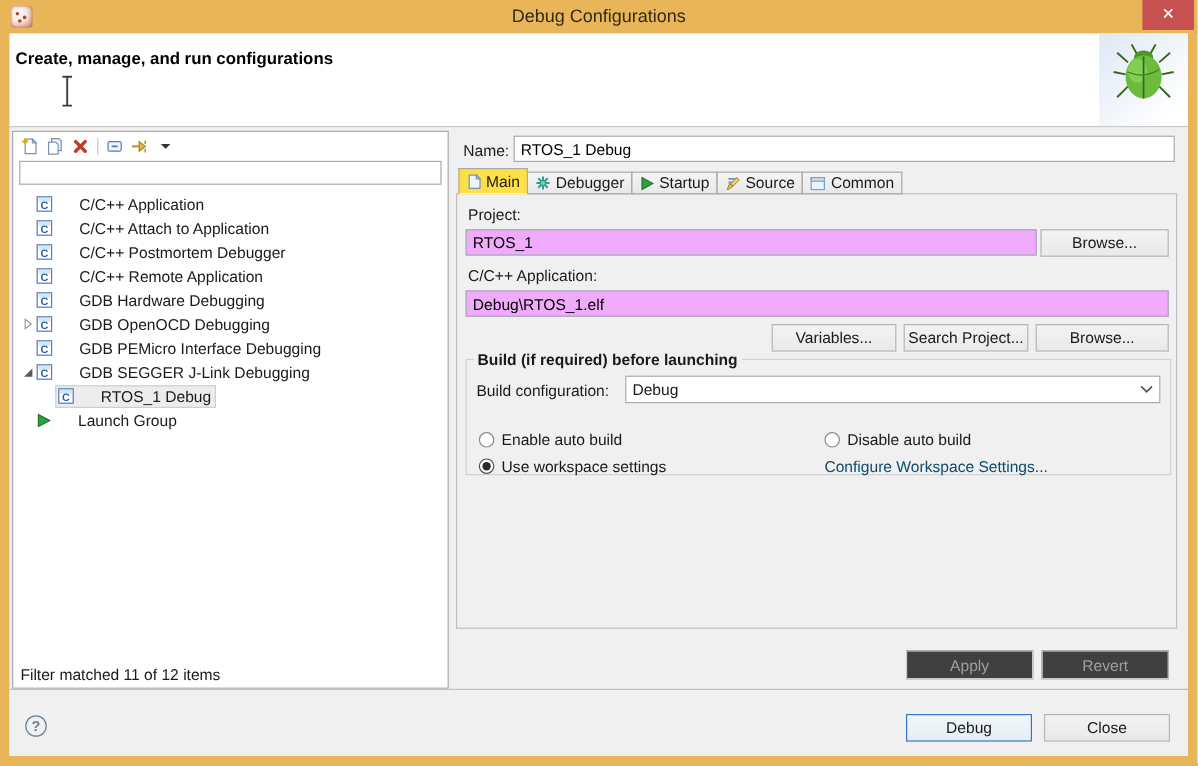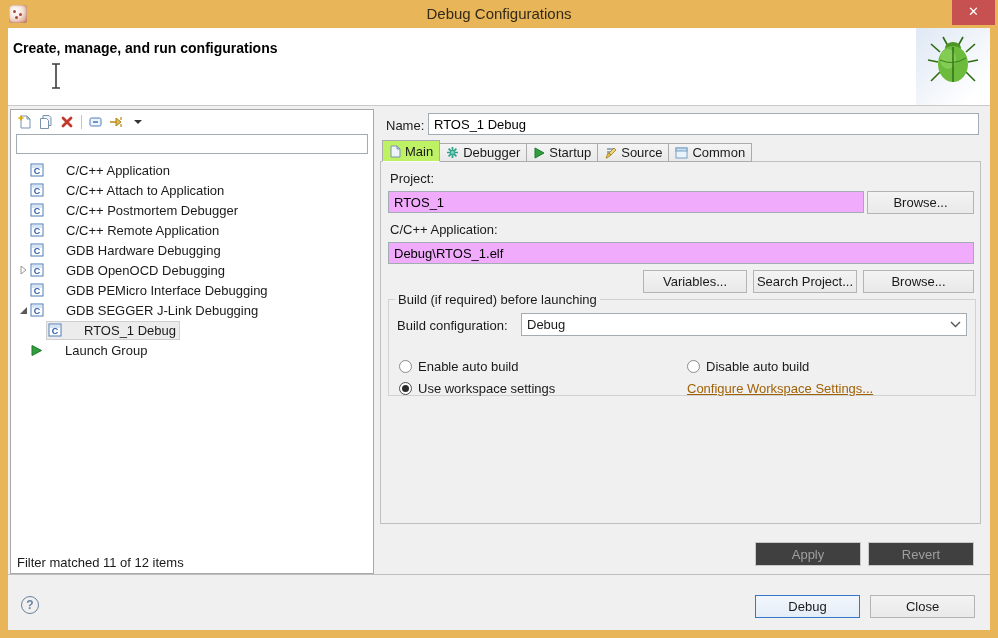--- a/index.html
+++ b/index.html
@@ -52,43 +52,43 @@
 
   
   .main-panel { position:absolute; left:372px; top:2px; width:601px; height:465px; }
   .name-label { position:absolute; left:6px; top:9px; }
   .name-input { position:absolute; left:48px; top:4px; width:551px; height:22px; border:1px solid #a3abb3;
     font-family:"Liberation Sans",sans-serif; font-size:13px; padding:0 5px; outline:none; }
 
   .tabstrip { position:absolute; left:2px; top:32px; height:21px; display:flex; align-items:flex-end; z-index:2; }
   .tab { display:flex; align-items:center; gap:4px; height:19px; padding:0 6px; border:1px solid #ababab;
     background:linear-gradient(#f4f4f4,#e9e9e9); margin-right:-1px; font-size:13px; cursor:pointer; }
-  .tab.active { height:22px; background:#bef264; border-bottom:1px solid #fcfcfc; position:relative; z-index:3; }
+  .tab.active { height:22px; background:#fde047; border-bottom:1px solid #fcfcfc; position:relative; z-index:3; }
 
   .content { position:absolute; left:0; top:52px; width:601px; height:363px; background:#f0f0f0; border:1px solid #c0c0c0; z-index:1; }
   .lbl { position:absolute; font-size:13px; }
   .tinput { position:absolute; border:1px solid #a3abb3; background:#f0abfc; font-family:"Liberation Sans",sans-serif;
     font-size:13px; padding:0 5px; height:22px; outline:none; }
   .btn { position:absolute; height:23px; background:linear-gradient(#f3f3f3,#e9e9e9); border:1px solid #b4b4b4;
     font-family:"Liberation Sans",sans-serif; font-size:13px; color:#1a1a1a; cursor:pointer; }
   .btn.disabled { color:#9f9f9f; background:#404040; border-color:#c9c9c9; cursor:default; }
 
   fieldset.build-group { position:absolute; left:7px; top:130px; width:588px; height:104px;
     border:1px solid #d2d2d2; padding:0; }
-  fieldset.build-group legend { font-size:13px; margin-left:6px; padding:0 3px; color:#1a1a1a; }
+  fieldset.build-group legend { font-size:13px; margin-left:6px; padding:0 3px; color:#1a1a1a;font-weight:bold; }
   .combo { position:absolute; left:132px; top:6px; right:8px; height:23px; background:#fff; border:1px solid #a3abb3;
     display:flex; align-items:center; padding:0 5px; cursor:pointer; }
   .combo .combo-val { flex:1; font-size:13px; }
   .radio-row { position:absolute; left:0; right:0; display:flex; align-items:center; }
   .radio { display:inline-block; width:13px; height:13px; border:1px solid #8b8b8b; border-radius:50%; background:#fff;
     position:relative; margin-right:6px; flex:none; cursor:pointer; }
   .radio.checked { border-color:#4d4d4d; }
   .radio.checked::after { content:''; position:absolute; left:2px; top:2px; width:7px; height:7px; border-radius:50%; background:#2b2b2b; }
   .radio-label { font-size:13px; cursor:default; }
-  .link { font-size:13px; color:#a16207; text-decoration:underline; cursor:pointer; }
+  .link { font-size:13px; color:#0c4a6e; cursor:pointer; }
 
   
   .footer { position:absolute; left:0; top:467px; width:982px; height:56px; border-top:1px solid #bfbfbf; background:#f0f0f0; }
   .help-btn { position:absolute; left:13px; top:21px; width:18px; height:18px; border:1px solid #68819d; border-radius:50%;
     color:#68819d; font-size:12px; font-weight:bold; text-align:center; line-height:16px; cursor:pointer; }
   .btn.debug-btn { border:1px solid #3577c8; background:linear-gradient(#f2f6fb,#e4edf7); }
 </style>
 </head>
 <body>
 

